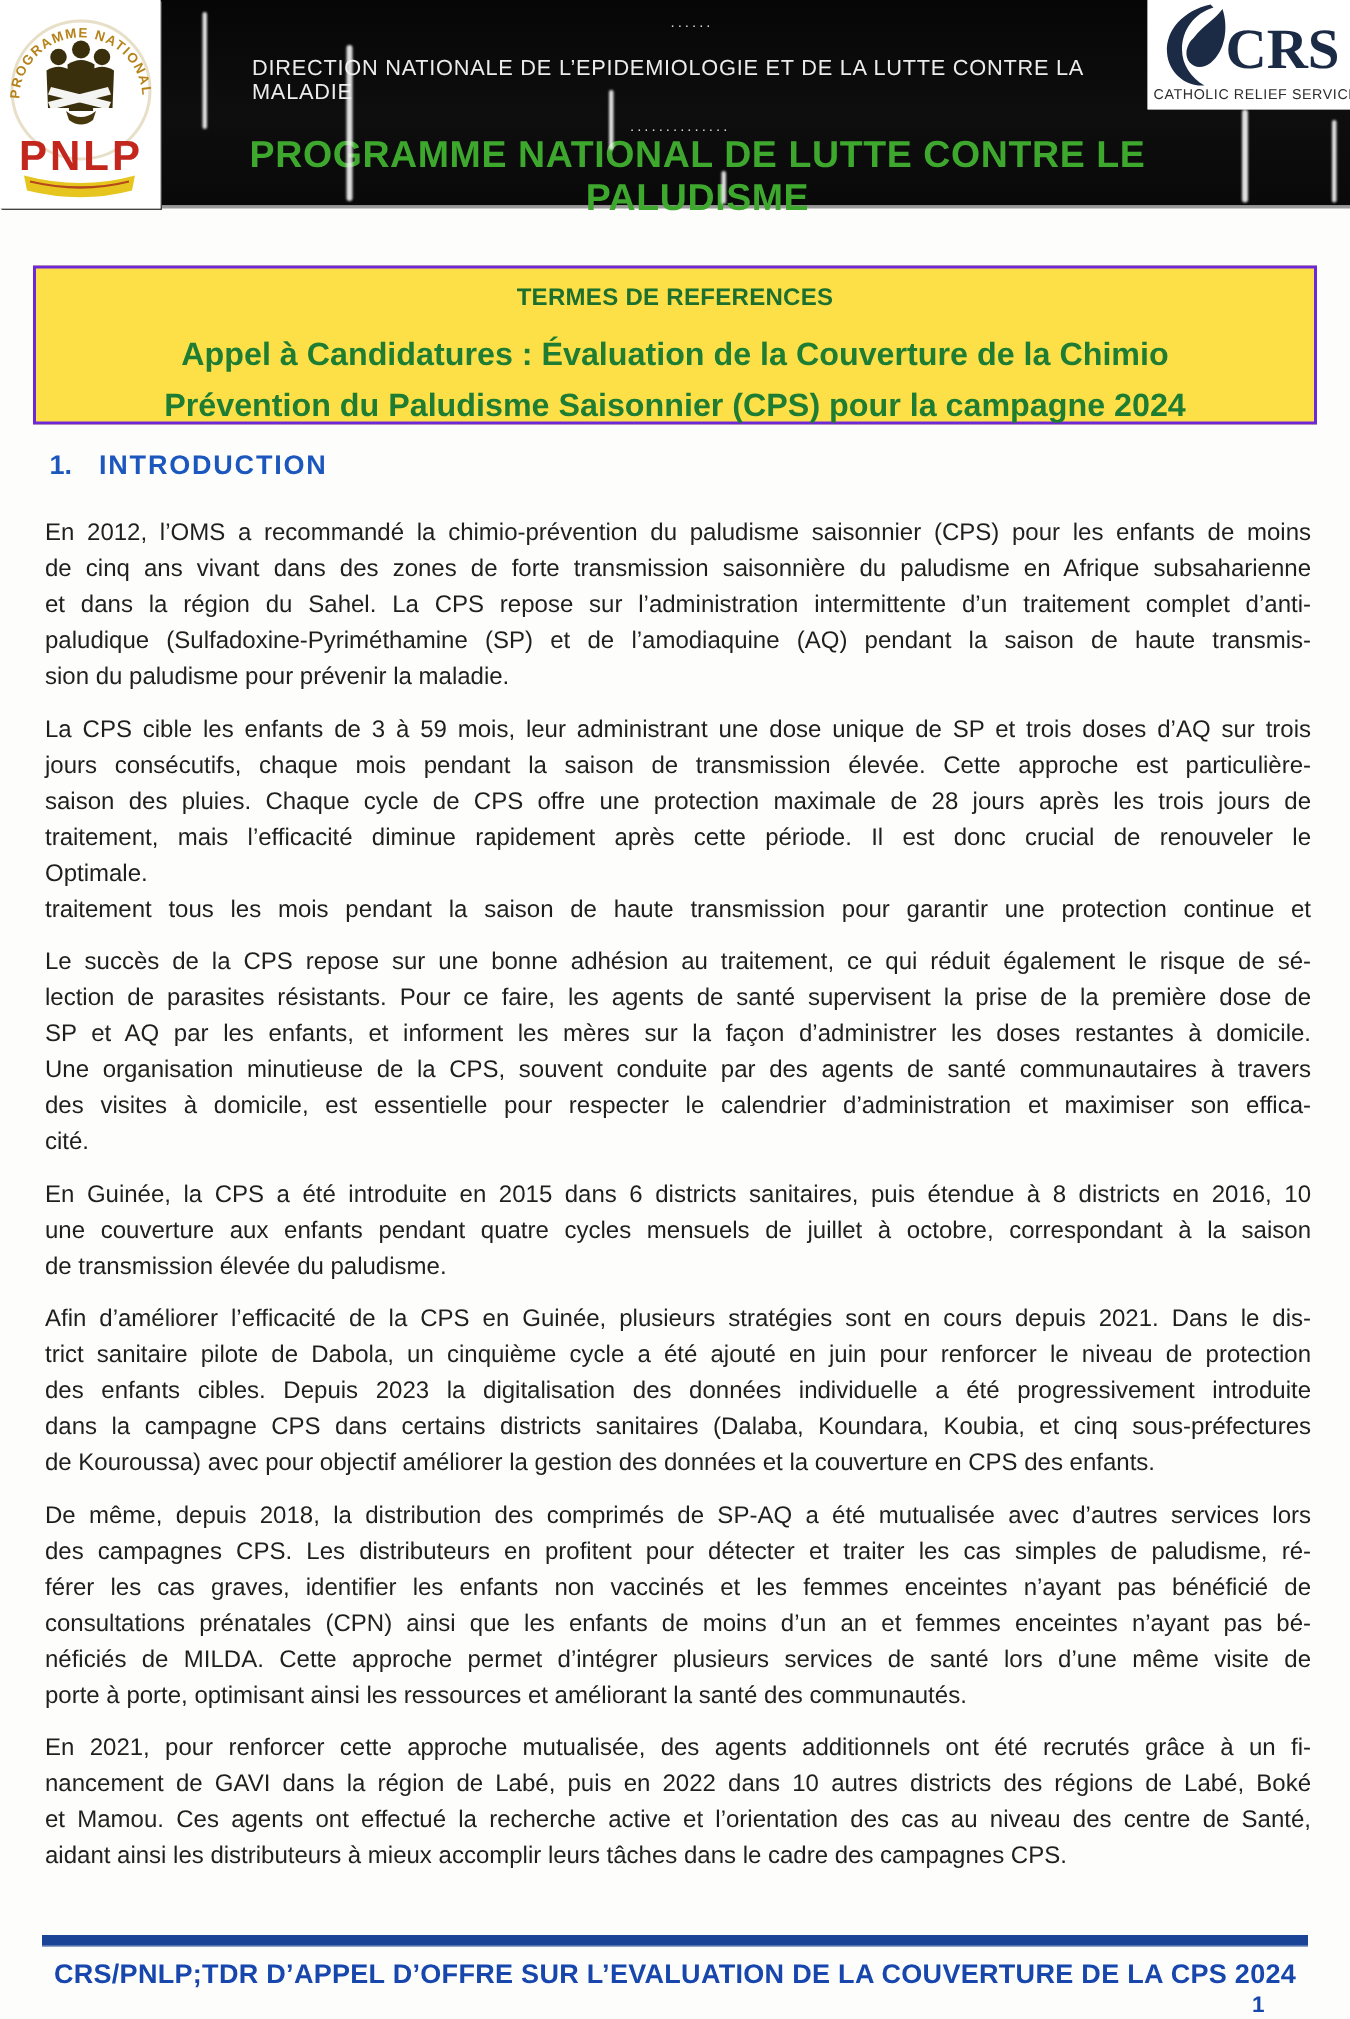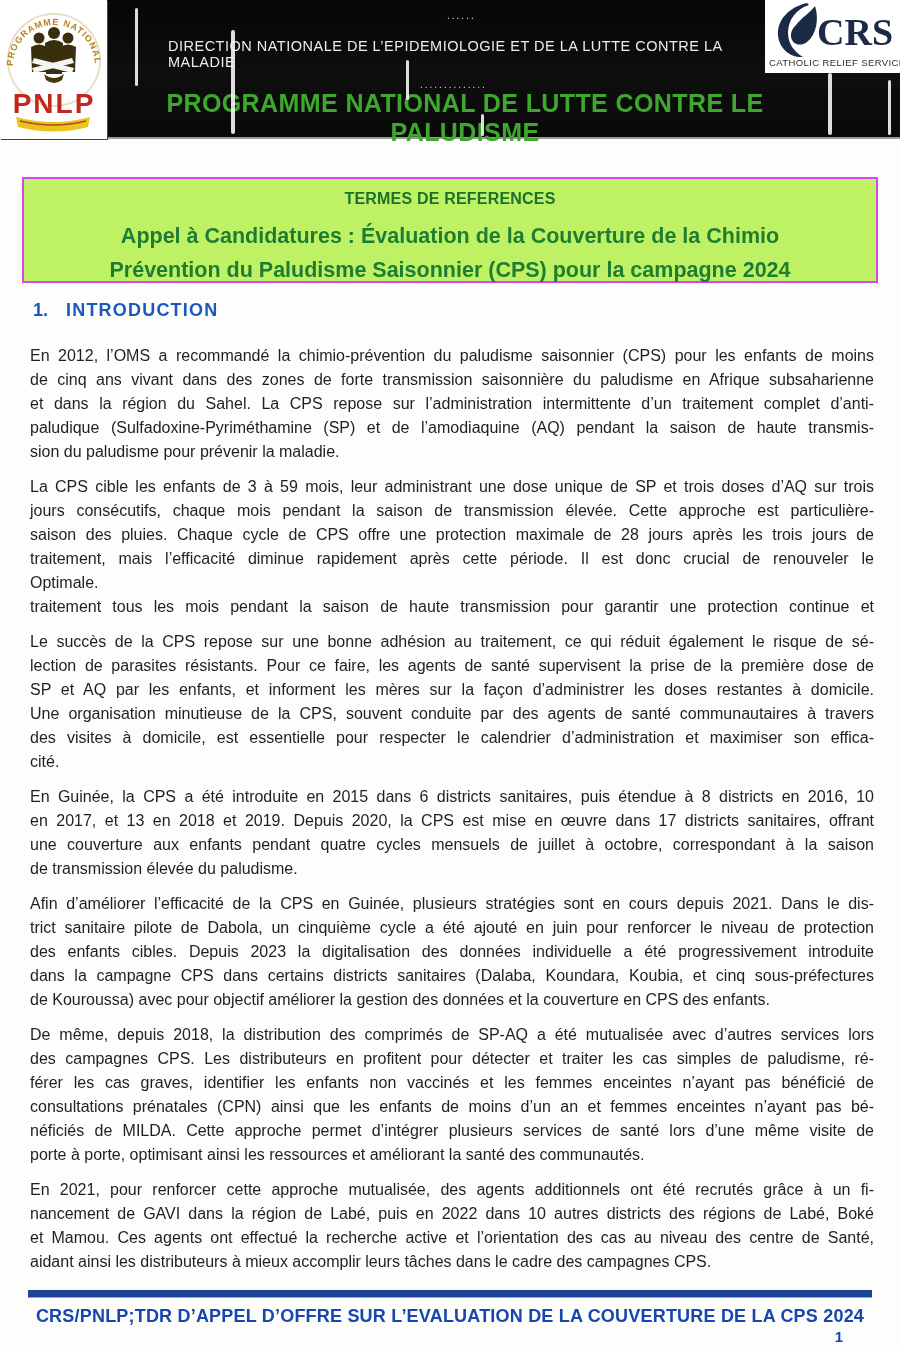--- a/index.html
+++ b/index.html
@@ -42,22 +42,22 @@
   
   .crs-box{
     position:absolute;top:0;right:0;width:135px;height:73px;
     background:#fff;
   }
 
   
   .title-box{
     margin:38px 22px 0 22px;
     height:106px;
-    border:2px solid #d946ef;
-    background:#bef264;
+    border:2px solid #6d28d9;
+    background:#fde047;
     position:relative;top:139px;
     box-sizing:border-box;
   }
   .kicker{
     margin-top:11px;text-align:center;
     color:var(--kicker-green,#1d6f2e);
     font-size:16px;font-weight:bold;letter-spacing:.2px;
   }
   .doc-title{
     margin-top:11px;text-align:center;
@@ -194,21 +194,20 @@
       <div class="para">
         <div class="pline">Le succès de la CPS repose sur une bonne adhésion au traitement, ce qui réduit également le risque de sé-</div>
         <div class="pline">lection de parasites résistants. Pour ce faire, les agents de santé supervisent la prise de la première dose de</div>
         <div class="pline">SP et AQ par les enfants, et informent les mères sur la façon d’administrer les doses restantes à domicile.</div>
         <div class="pline">Une organisation minutieuse de la CPS, souvent conduite par des agents de santé communautaires à travers</div>
         <div class="pline">des visites à domicile, est essentielle pour respecter le calendrier d’administration et maximiser son effica-</div>
         <div class="pline last">cité.</div>
       </div>
       <div class="para">
         <div class="pline">En Guinée, la CPS a été introduite en 2015 dans 6 districts sanitaires, puis étendue à 8 districts en 2016, 10</div>
-        <div class="pline">en 2017, et 13 en 2018 et 2019. Depuis 2020, la CPS est mise en œuvre  dans 17 districts sanitaires, offrant</div>
         <div class="pline">une couverture aux  enfants pendant quatre cycles mensuels de juillet à octobre, correspondant à la saison</div>
         <div class="pline last">de transmission élevée du paludisme.</div>
       </div>
       <div class="para">
         <div class="pline">Afin d’améliorer l’efficacité de la CPS en Guinée, plusieurs stratégies sont en cours depuis 2021. Dans le dis-</div>
         <div class="pline">trict sanitaire pilote de Dabola, un cinquième cycle a été ajouté en juin pour renforcer le niveau de protection</div>
         <div class="pline">des enfants cibles. Depuis 2023  la digitalisation des données individuelle a été progressivement introduite</div>
         <div class="pline">dans la campagne CPS dans certains districts sanitaires (Dalaba, Koundara, Koubia, et cinq sous-préfectures</div>
         <div class="pline last">de Kouroussa) avec pour objectif améliorer la gestion des données et la couverture en CPS des enfants.</div>
       </div>

